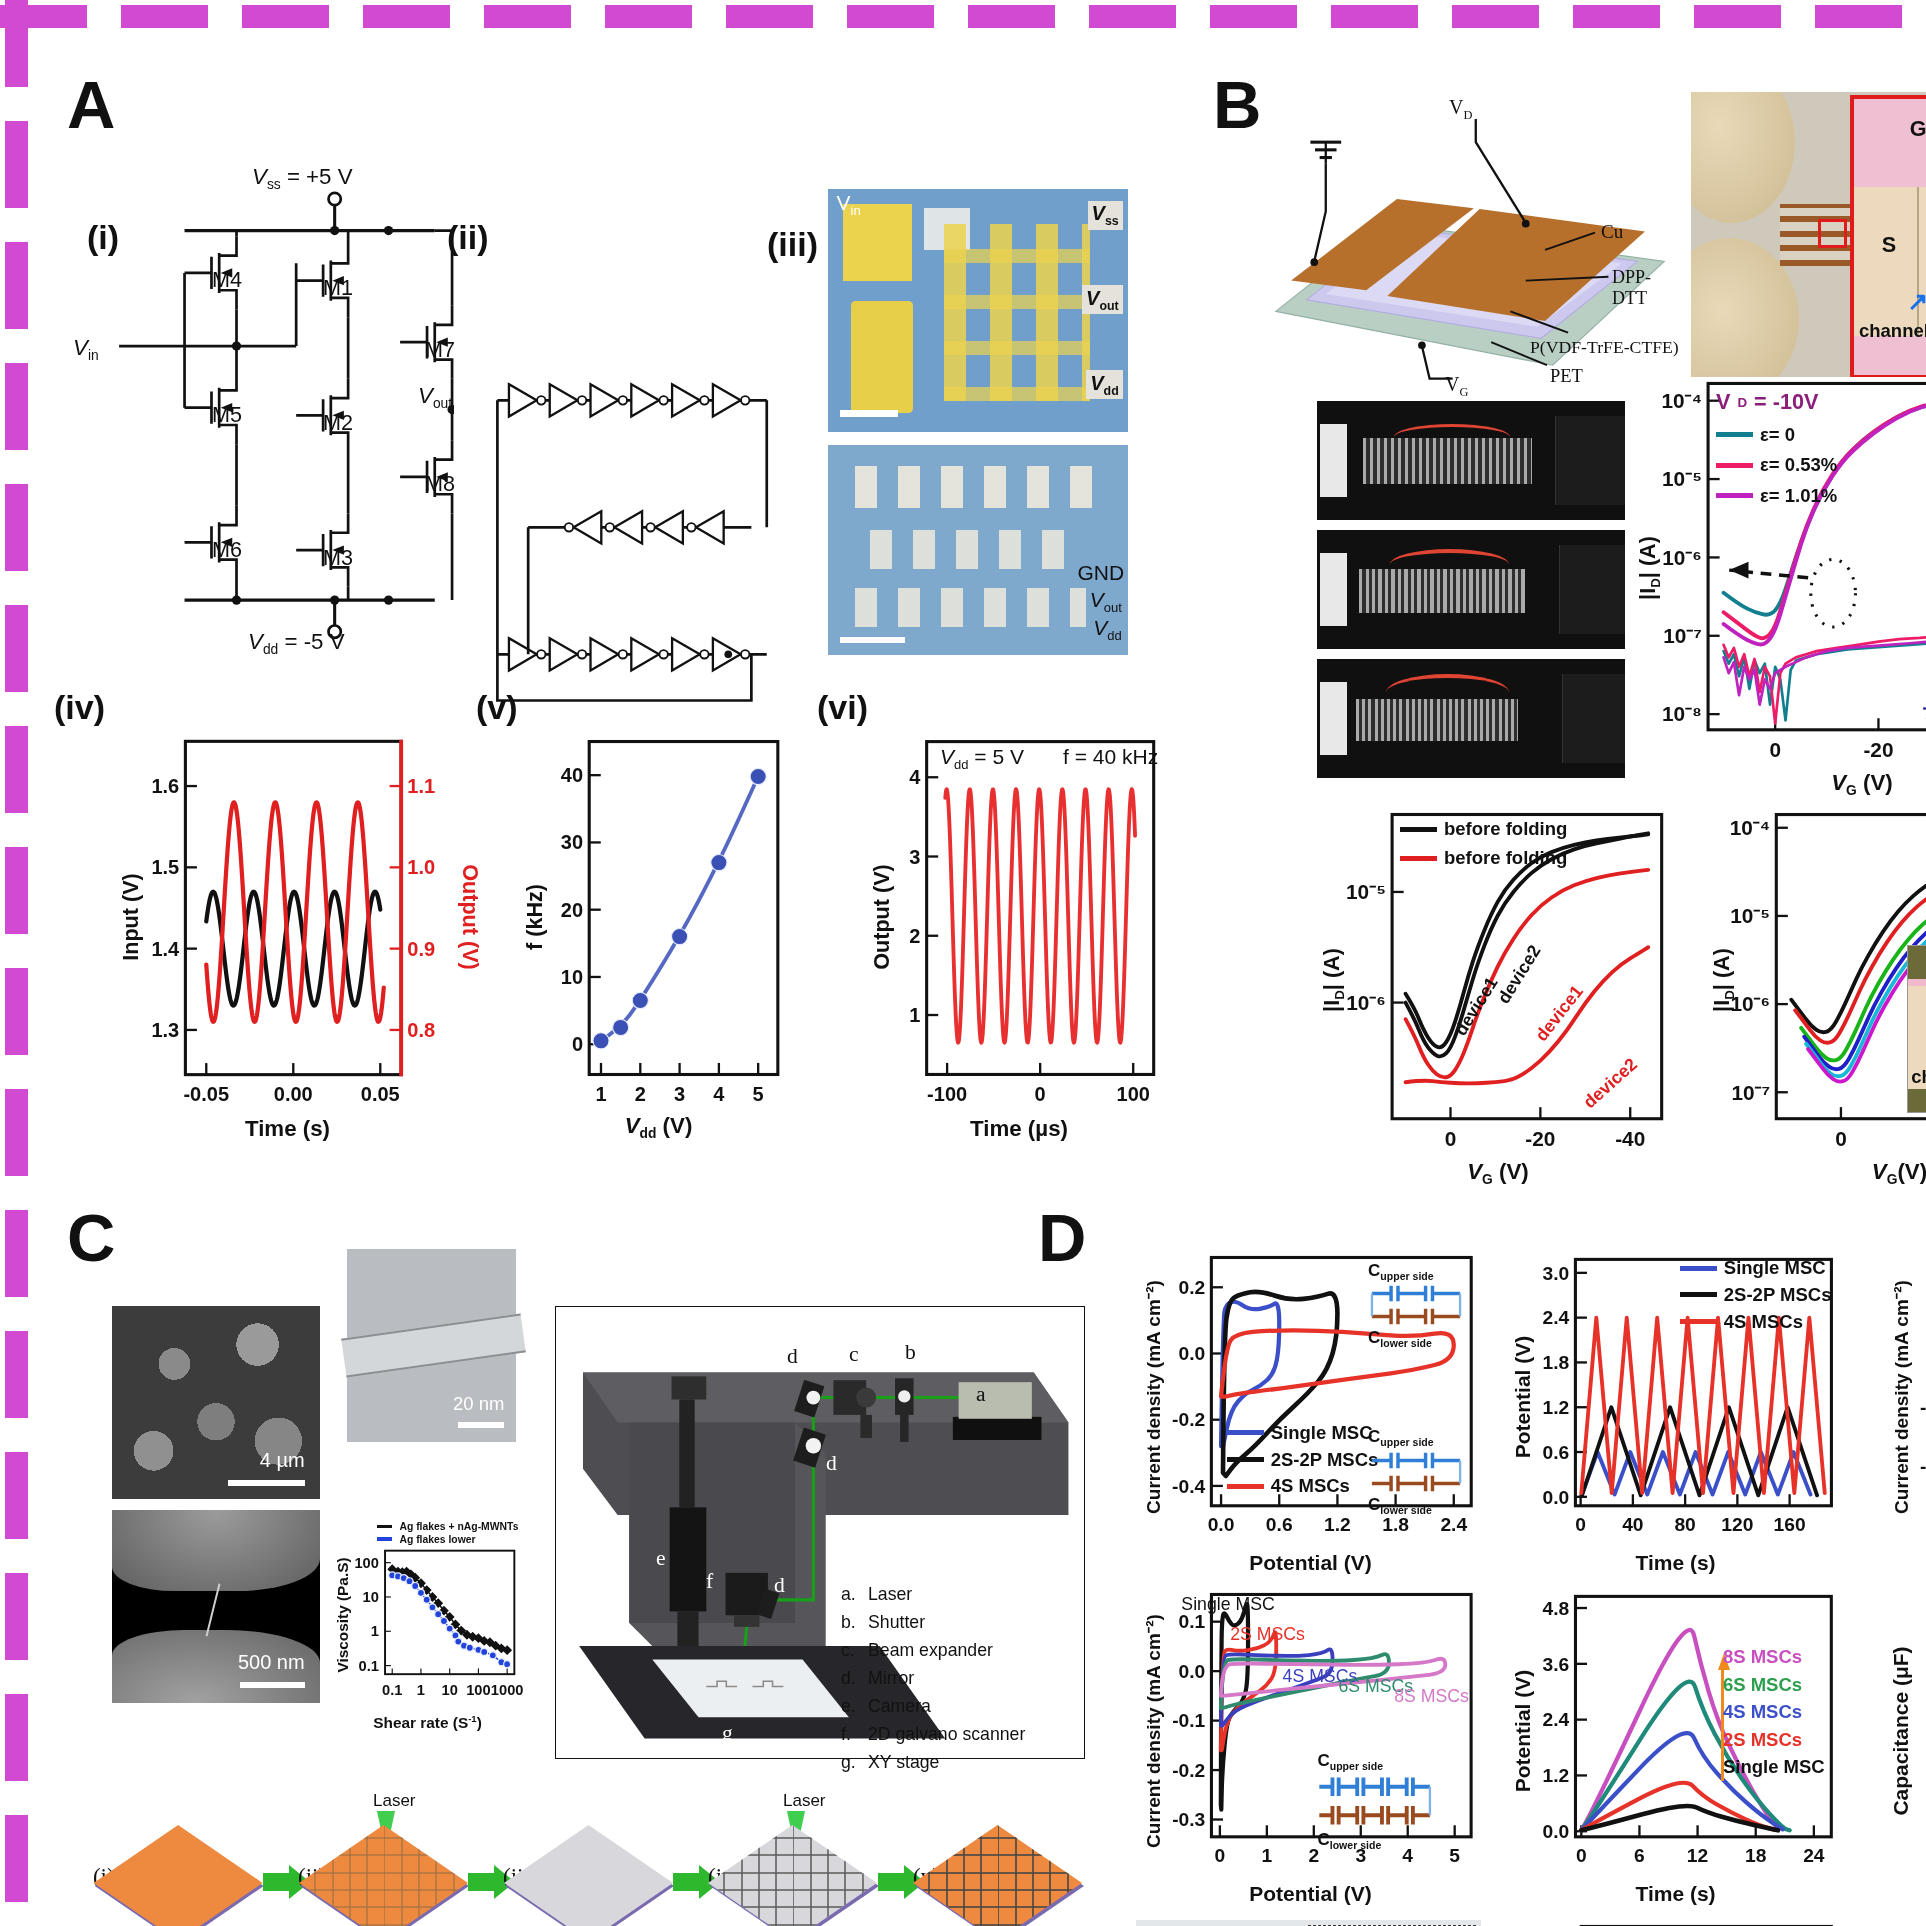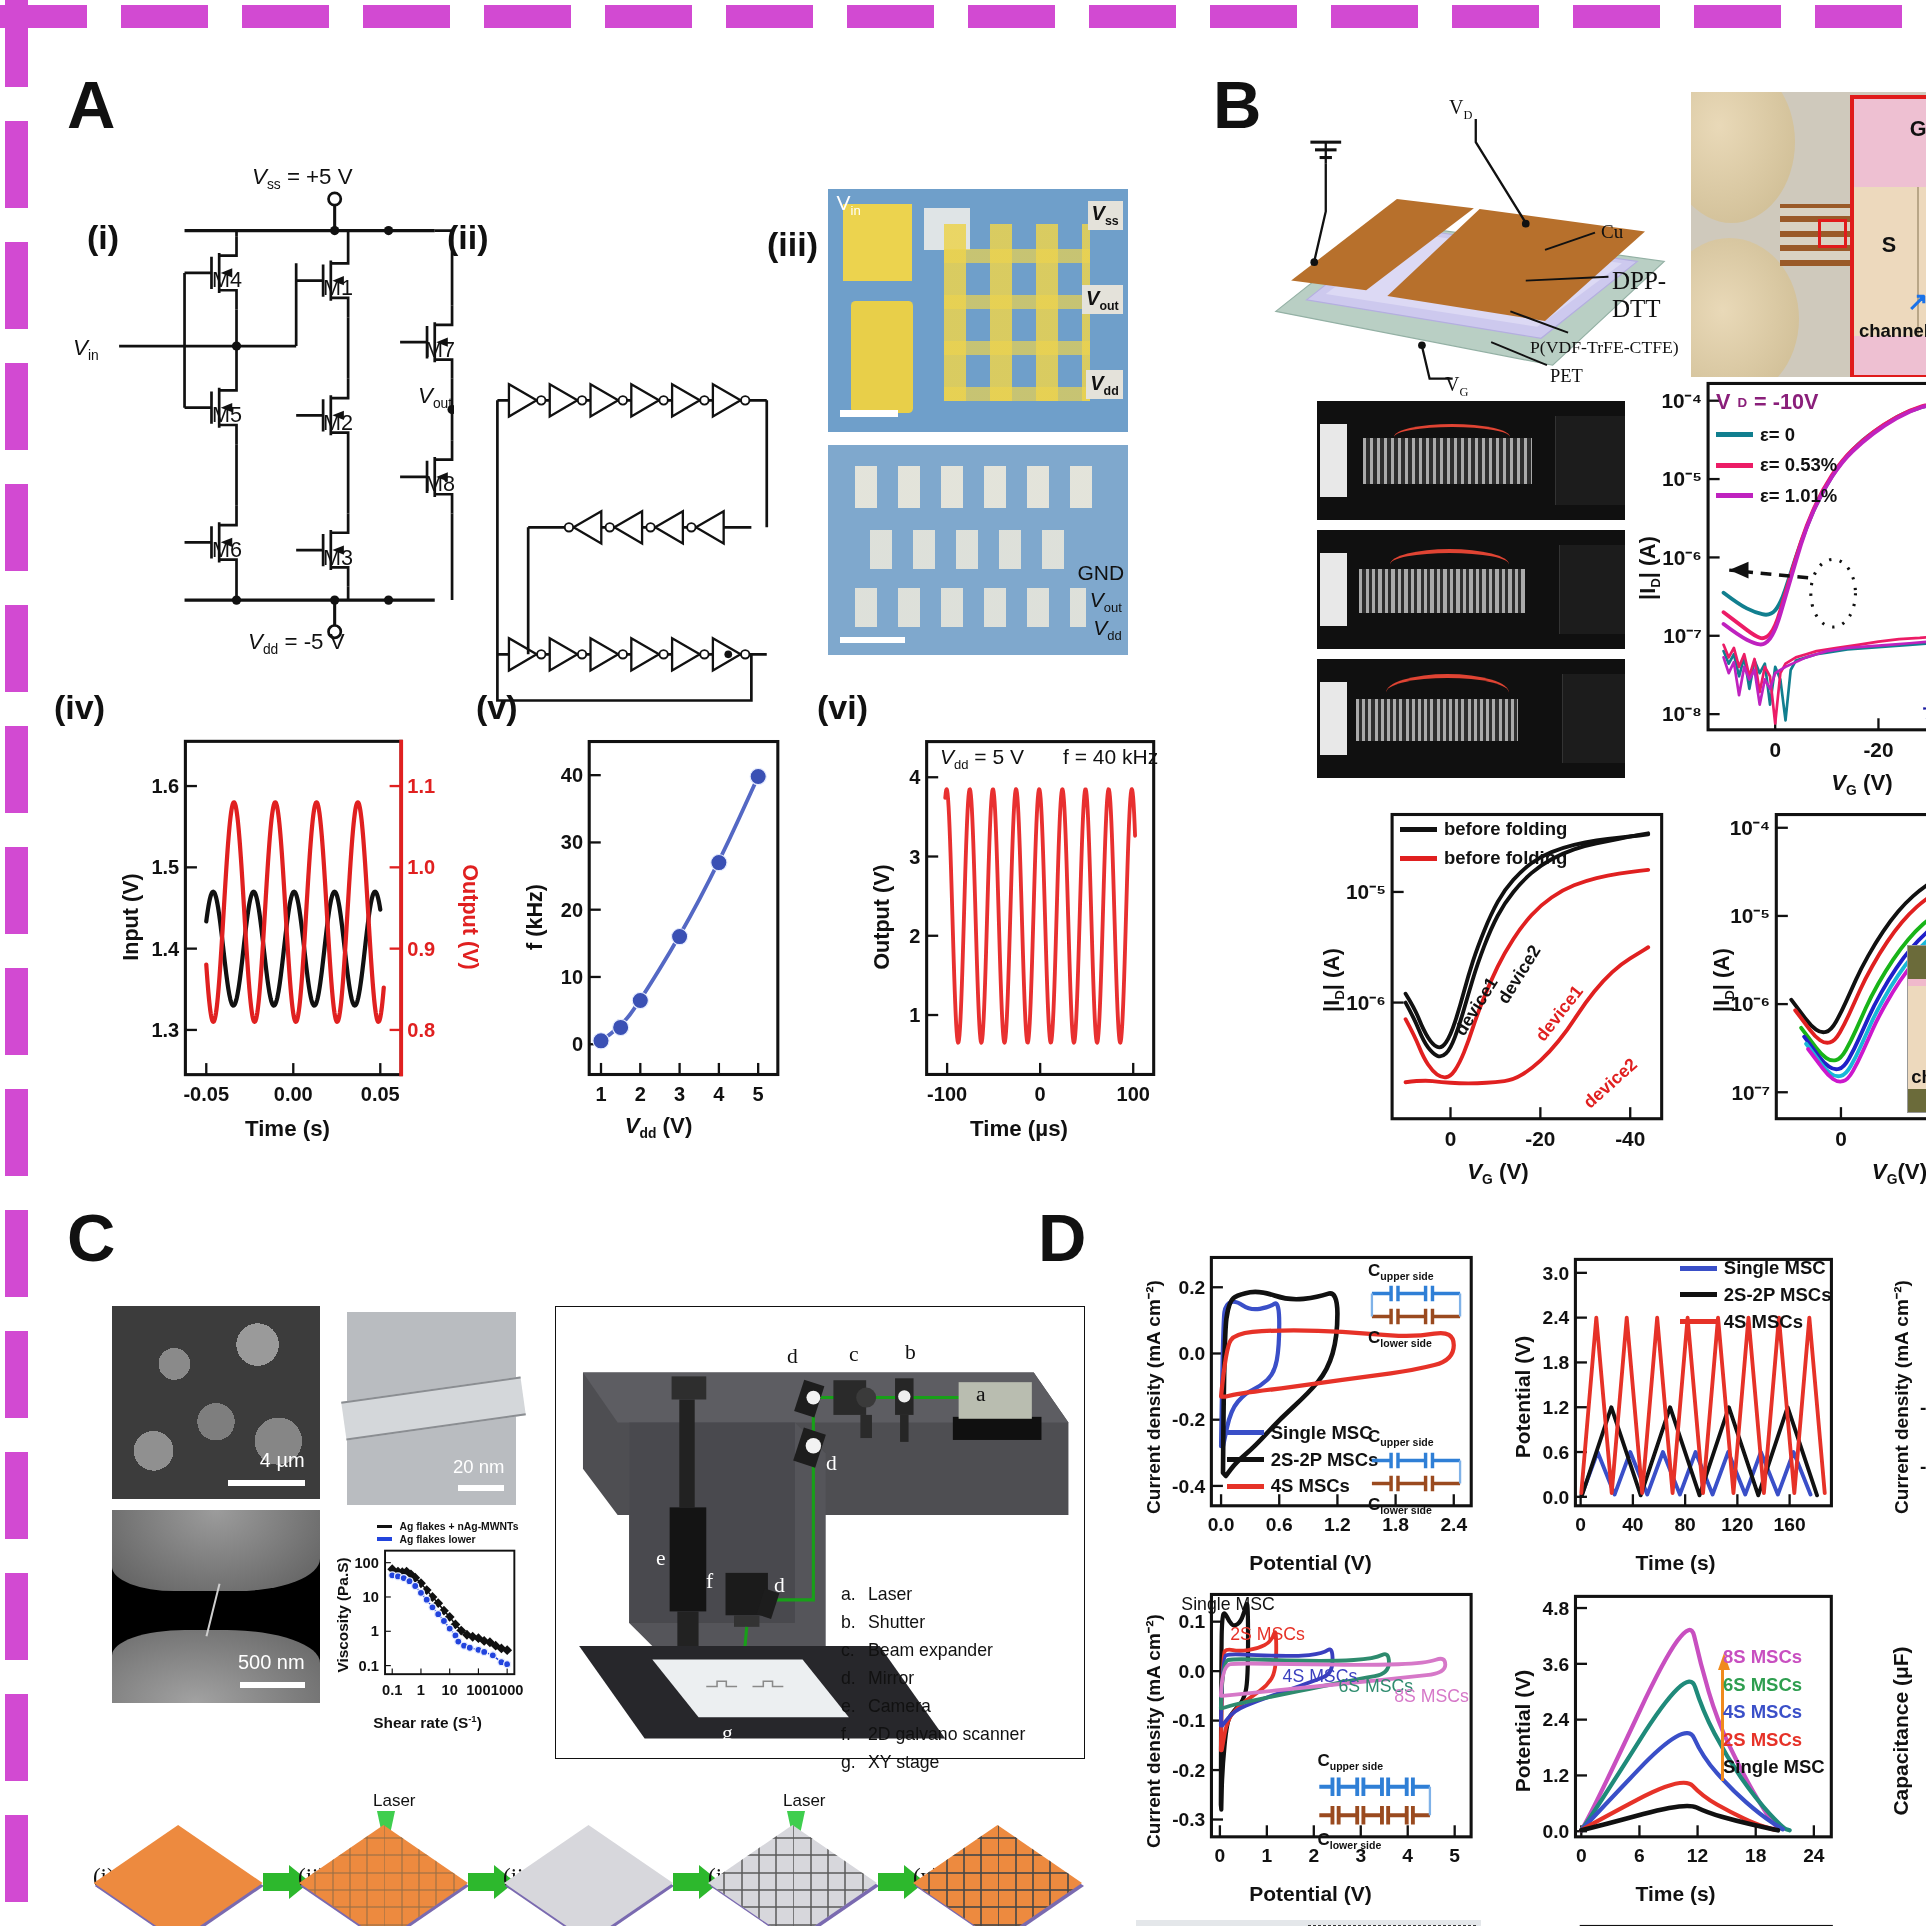--- a/index.html
+++ b/index.html
@@ -300,21 +300,21 @@
       <circle cx="690" cy="332" r="10" fill="#111"></circle>
       <line x1="870" y1="355" x2="740" y2="400" stroke="#111" stroke-width="5"></line>
       <line x1="905" y1="470" x2="690" y2="480" stroke="#111" stroke-width="5"></line>
       <line x1="800" y1="615" x2="650" y2="560" stroke="#111" stroke-width="5"></line>
       <line x1="745" y1="700" x2="600" y2="640" stroke="#111" stroke-width="5"></line>
       <path d="M500,735 L440,735 L420,650" fill="none" stroke="#111" stroke-width="6"></path>
       <circle cx="420" cy="648" r="10" fill="#111"></circle>
     </svg>
     <div class="abs vl b" style="left:189px;top:0px;font-size:20px;"><span>V</span><sub>D</sub></div>
     <div class="abs b" style="left:341px;top:125px;font-size:19px;">Cu</div>
-    <div class="abs b" style="left:352px;top:171px;font-size:25px;">DPP-DTT</div>
+    <div class="abs b" style="left:352px;top:171px;font-size:18px;">DPP-DTT</div>
     <div class="abs b" style="left:270px;top:241px;font-size:17.7px;">P(VDF-TrFE-CTFE)</div>
     <div class="abs b" style="left:290px;top:270px;font-size:18.5px;">PET</div>
     <div class="abs vl b" style="left:185px;top:277px;font-size:20px;"><span>V</span><sub>G</sub></div>
   </div>
 
   <div class="abs" style="left:1691px;top:92px;width:297px;height:285px;background:#cfc9bc;overflow:hidden;">
     <div class="abs" style="left:-23px;top:-31px;width:127px;height:162px;background:radial-gradient(ellipse at 40% 40%,#e9d9b8,#cbb98f);border-radius:50%;"></div>
     <div class="abs" style="left:-31px;top:146px;width:139px;height:162px;background:radial-gradient(ellipse at 45% 45%,#e9d9b8,#cbb98f);border-radius:50%;"></div>
     <div class="abs" style="left:89px;top:112px;width:73px;height:62px;background:repeating-linear-gradient(0deg,#9a5a28 0 6.2px,#d9d2c2 6.2px 14.6px);"></div>
     <div class="abs" style="left:127px;top:127px;width:23px;height:23px;border:3.1px solid #e01b1b;"></div>
@@ -515,21 +515,21 @@
     <div class="ylab vl" style="left:16px;"><span>|I</span><sub>D</sub><span>| (A)</span></div>
     <div class="xlab vl"><i>V</i><sub>G</sub><span>(V)</span></div>
   </div>
 
   <div class="panel-label" style="left:67px;top:1204px;">C</div>
 
   <div class="abs" style="left:112px;top:1306px;width:208px;height:193px;background:radial-gradient(circle at 30% 30%,#8a8a8a 0 8%,transparent 8%),radial-gradient(circle at 70% 20%,#9a9a9a 0 10%,transparent 10%),radial-gradient(circle at 50% 60%,#7e7e7e 0 12%,transparent 12%),radial-gradient(circle at 20% 75%,#909090 0 9%,transparent 9%),radial-gradient(circle at 80% 70%,#868686 0 11%,transparent 11%),#3c3c3c;">
     <div class="abs b" style="right:15.4px;bottom:27px;color:#fff;font-size:20px;">4 µm</div>
     <div class="scalebar" style="right:15.4px;bottom:13px;width:77px;"></div>
   </div>
-  <div class="abs" style="left:347px;top:1312px;width:169px;height:193px;background:#b9bcc0;">
+  <div class="abs" style="left:347px;top:1249px;width:169px;height:193px;background:#b9bcc0;">
     <div class="abs" style="left:-3.9px;top:77px;width:181px;height:35px;background:#d4d7da;border-top:2.3px solid #8b8e92;border-bottom:2.3px solid #8b8e92;transform:rotate(-8deg);"></div>
     <div class="abs b" style="right:11.6px;bottom:27px;color:#fff;font-size:18.5px;">20 nm</div>
     <div class="scalebar" style="right:11.6px;bottom:14px;width:46px;"></div>
   </div>
   <div class="abs" style="left:112px;top:1510px;width:208px;height:193px;background:#000;">
     <div class="abs" style="left:0;top:0;width:100%;height:42%;background:radial-gradient(ellipse at 50% 0%,#9c9c9c,#5e5e5e);border-radius:0 0 40% 30%;"></div>
     <div class="abs" style="left:0;bottom:0;width:100%;height:38%;background:radial-gradient(ellipse at 40% 100%,#a2a2a2,#636363);border-radius:35% 45% 0 0;"></div>
     <div class="abs" style="left:48%;top:38%;width:1.9px;height:28%;background:#cfcfcf;transform:rotate(14deg);"></div>
     <div class="abs b" style="right:15.4px;bottom:29px;color:#fff;font-size:20px;">500 nm</div>
     <div class="scalebar" style="right:15.4px;bottom:14.6px;width:65px;"></div>

